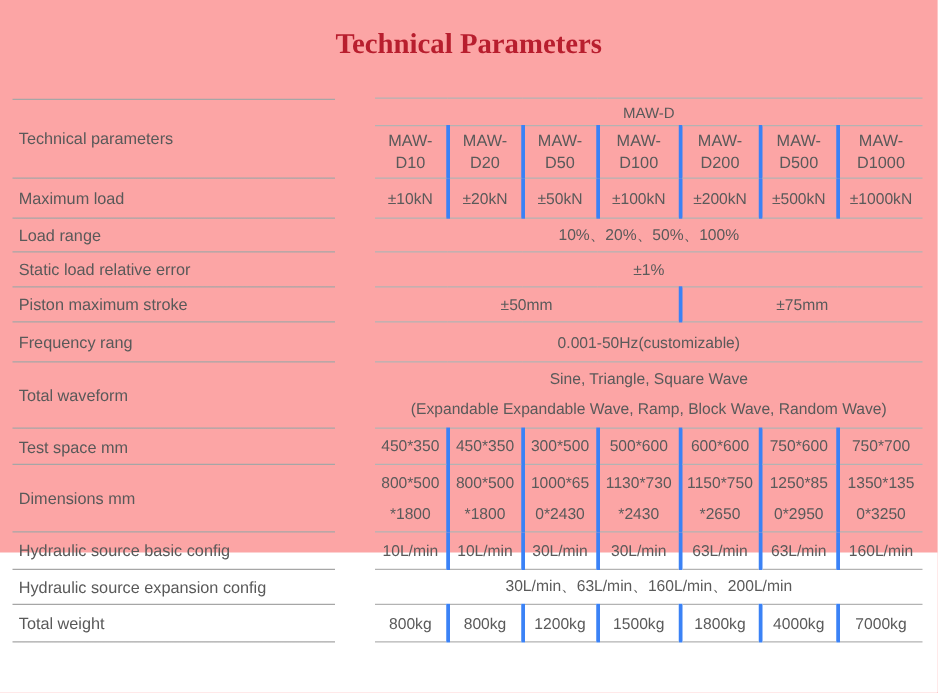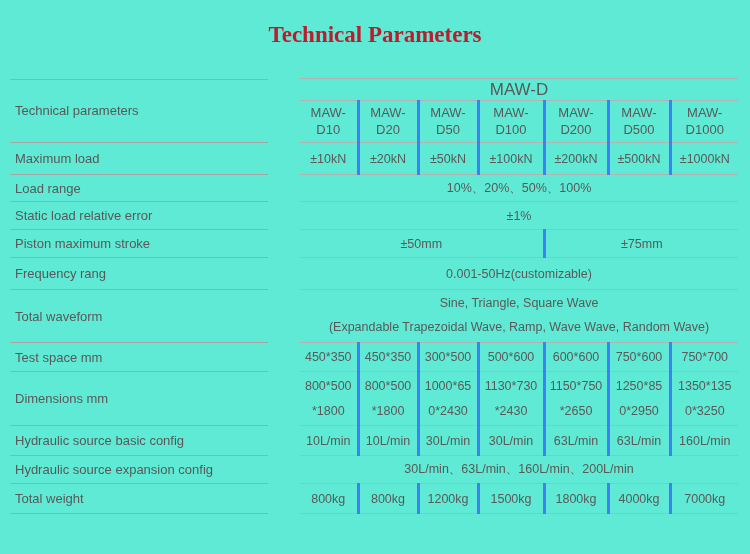--- a/index.html
+++ b/index.html
@@ -2,21 +2,21 @@
 <html><head>
 <meta charset="utf-8">
 <style>
   * { margin: 0; padding: 0; box-sizing: border-box; }
   html, body { background: #ffffff; }
   body {
     width: 750px; height: 554px;
     font-family: "Liberation Sans", sans-serif;
     overflow: hidden;
   }
-  .page { position: relative; width: 750px; height: 554px; background: #5eead4; }
+  .page { position: relative; width: 750px; height: 442px; background: #fca5a5; }
 
   .page-title {
     position: absolute; top: 22px; left: 0; right: 0;
     text-align: center;
     font-family: "Liberation Serif", serif;
     font-weight: 700;
     font-size: 23px;
     color: #b81e2e;
   }
 
@@ -48,21 +48,21 @@
       linear-gradient(#a6a6a6,#a6a6a6) no-repeat left top / calc(100% - 32px) 1px,
       linear-gradient(#a6a6a6,#a6a6a6) no-repeat left bottom / calc(100% - 32px) 1px;
   }
 
   
   td.d  { border-bottom: 1px solid #b3b3b3; padding: 0 2px; }
   td.vl { border-left: 3px solid #3b82f6; }
   td.grp {
     border-top: 1px solid #b3b3b3;
     border-bottom: 1px solid #b3b3b3;
-    font-size: 17px;
+    font-size: 12px;
   }
   td.mh { font-size: 13px; line-height: 1.3; padding: 0 6px; }
   td.dim { word-break: break-all; line-height: 1.95; padding: 0 4px; }
   td.wave { line-height: 1.9; }
 
   tr.rA  { height: 22px; }
   tr.rB  { height: 42px; }
   tr.r1  { height: 32px; }
   tr.r2  { height: 27px; margin-top: 40px; }
   tr.r3  { height: 28px; margin-top: 33px; }
@@ -139,21 +139,21 @@
 
     <tr class="r5">
       <td class="lbl">Frequency rang</td>
       <td class="d" colspan="7">0.001-50Hz(customizable)</td>
     </tr>
 
     <tr class="r6">
       <td class="lbl">Total waveform</td>
       <td class="d wave" colspan="7">
         <div>Sine, Triangle, Square Wave</div>
-        <div>(Expandable Trapezoidal Wave, Ramp, Wave Wave, Random Wave)</div>
+        <div>(Expandable Expandable Wave, Ramp, Block Wave, Random Wave)</div>
       </td>
     </tr>
 
     <tr class="r7">
       <td class="lbl">Test space mm</td>
       <td class="d">450*350</td>
       <td class="d vl">450*350</td>
       <td class="d vl">300*500</td>
       <td class="d vl">500*600</td>
       <td class="d vl">600*600</td>

